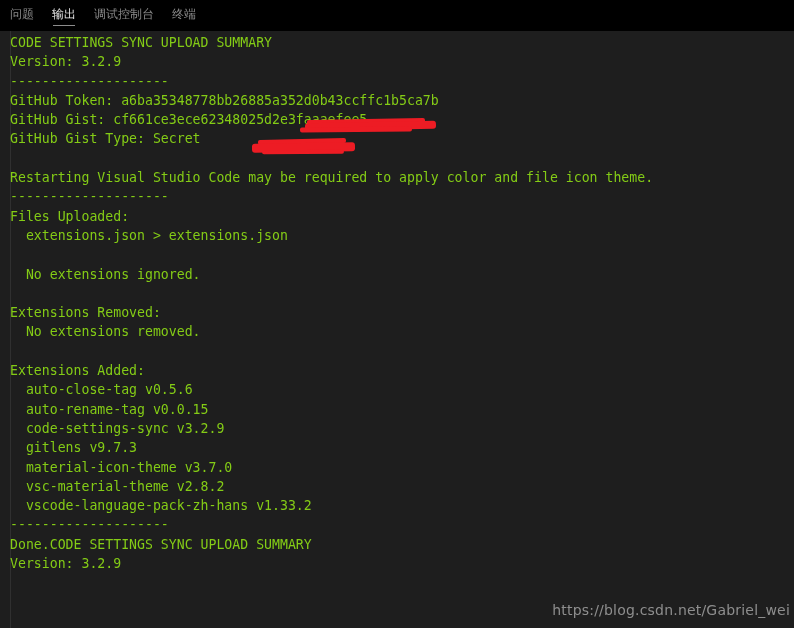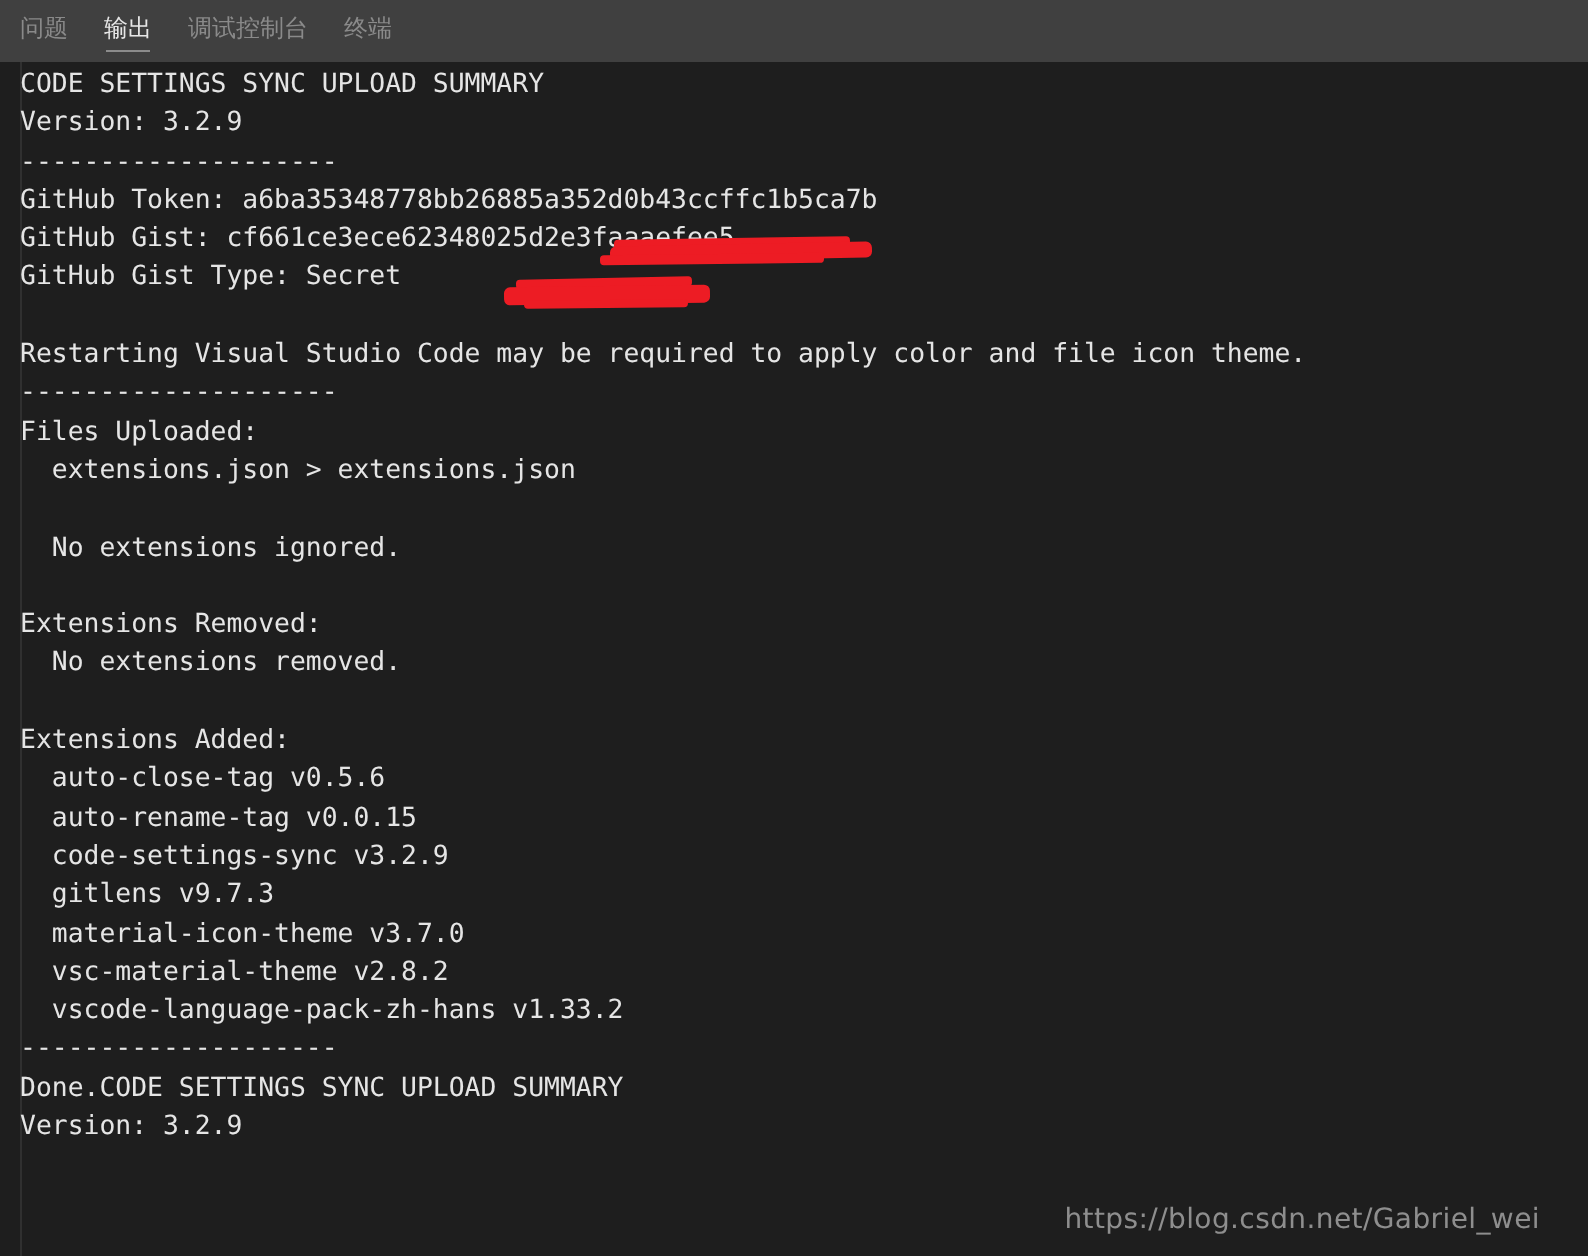--- a/index.html
+++ b/index.html
@@ -11,21 +11,21 @@
     width: 794px;
     height: 628px;
     overflow: hidden;
     font-family: "DejaVu Sans Mono", "Liberation Mono", monospace;
     position: relative;
   }
 
   
   .panel-tabbar {
     height: 31px;
-    background: #404040;
+    background: #000000;
     display: flex;
     align-items: flex-start;
     padding: 7px 0 0 10px;
     box-sizing: border-box;
     user-select: none;
   }
   .panel-tab {
     position: relative;
     font-family: "DejaVu Sans", "Liberation Sans", sans-serif;
     font-size: 12px;
@@ -67,21 +67,21 @@
     background: #303030;
   }
   .lines {
     position: relative;
     padding: 2px 0 0 10px;
   }
   .line {
     font-family: "DejaVu Sans Mono", "Liberation Mono", monospace;
     font-size: 13.2px;
     line-height: 19.3px;
-    color: #e5e5e5;
+    color: #84cc16;
     white-space: pre;
     letter-spacing: 0px;
     height: 19.3px;
   }
   .line.blank {
     color: transparent;
   }
 
   
   .redaction {
@@ -134,21 +134,21 @@
     top: 119px;
     width: 82px;
     height: 4px;
     border-radius: 2px;
     transform: rotate(-0.5deg);
   }
 
   
   .watermark {
     position: absolute;
-    right: 24px;
+    right: 4px;
     bottom: 10px;
     font-family: "DejaVu Sans", "Liberation Sans", sans-serif;
     font-size: 14px;
     color: #8e8e8e;
     letter-spacing: 0.2px;
     user-select: none;
   }
 </style>
 </head>
 <body>

